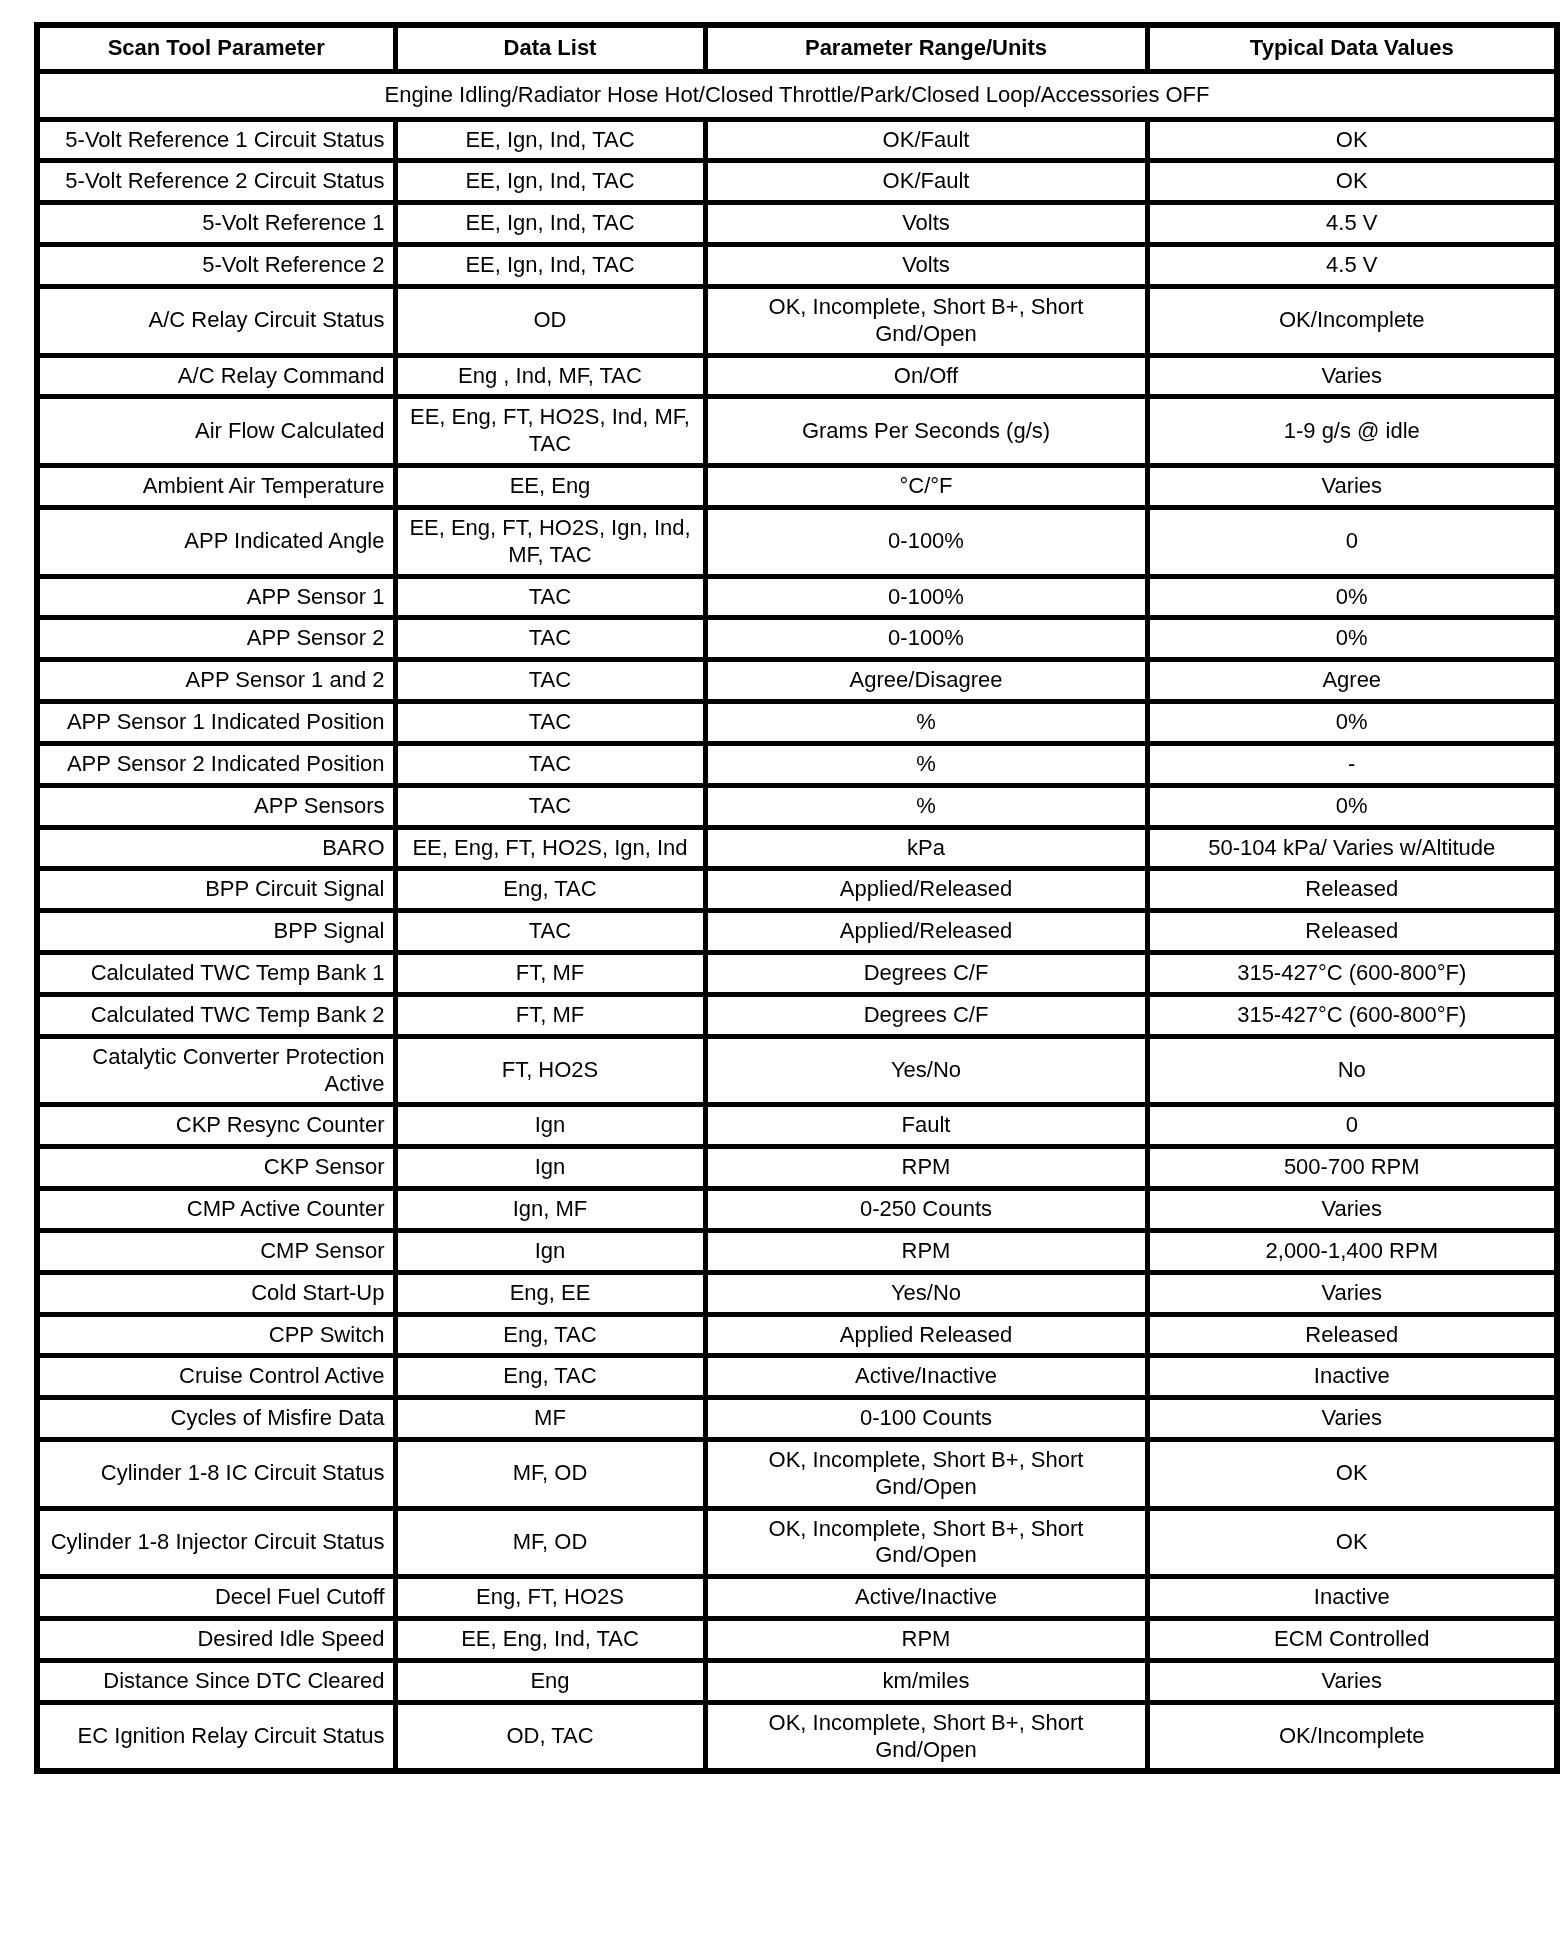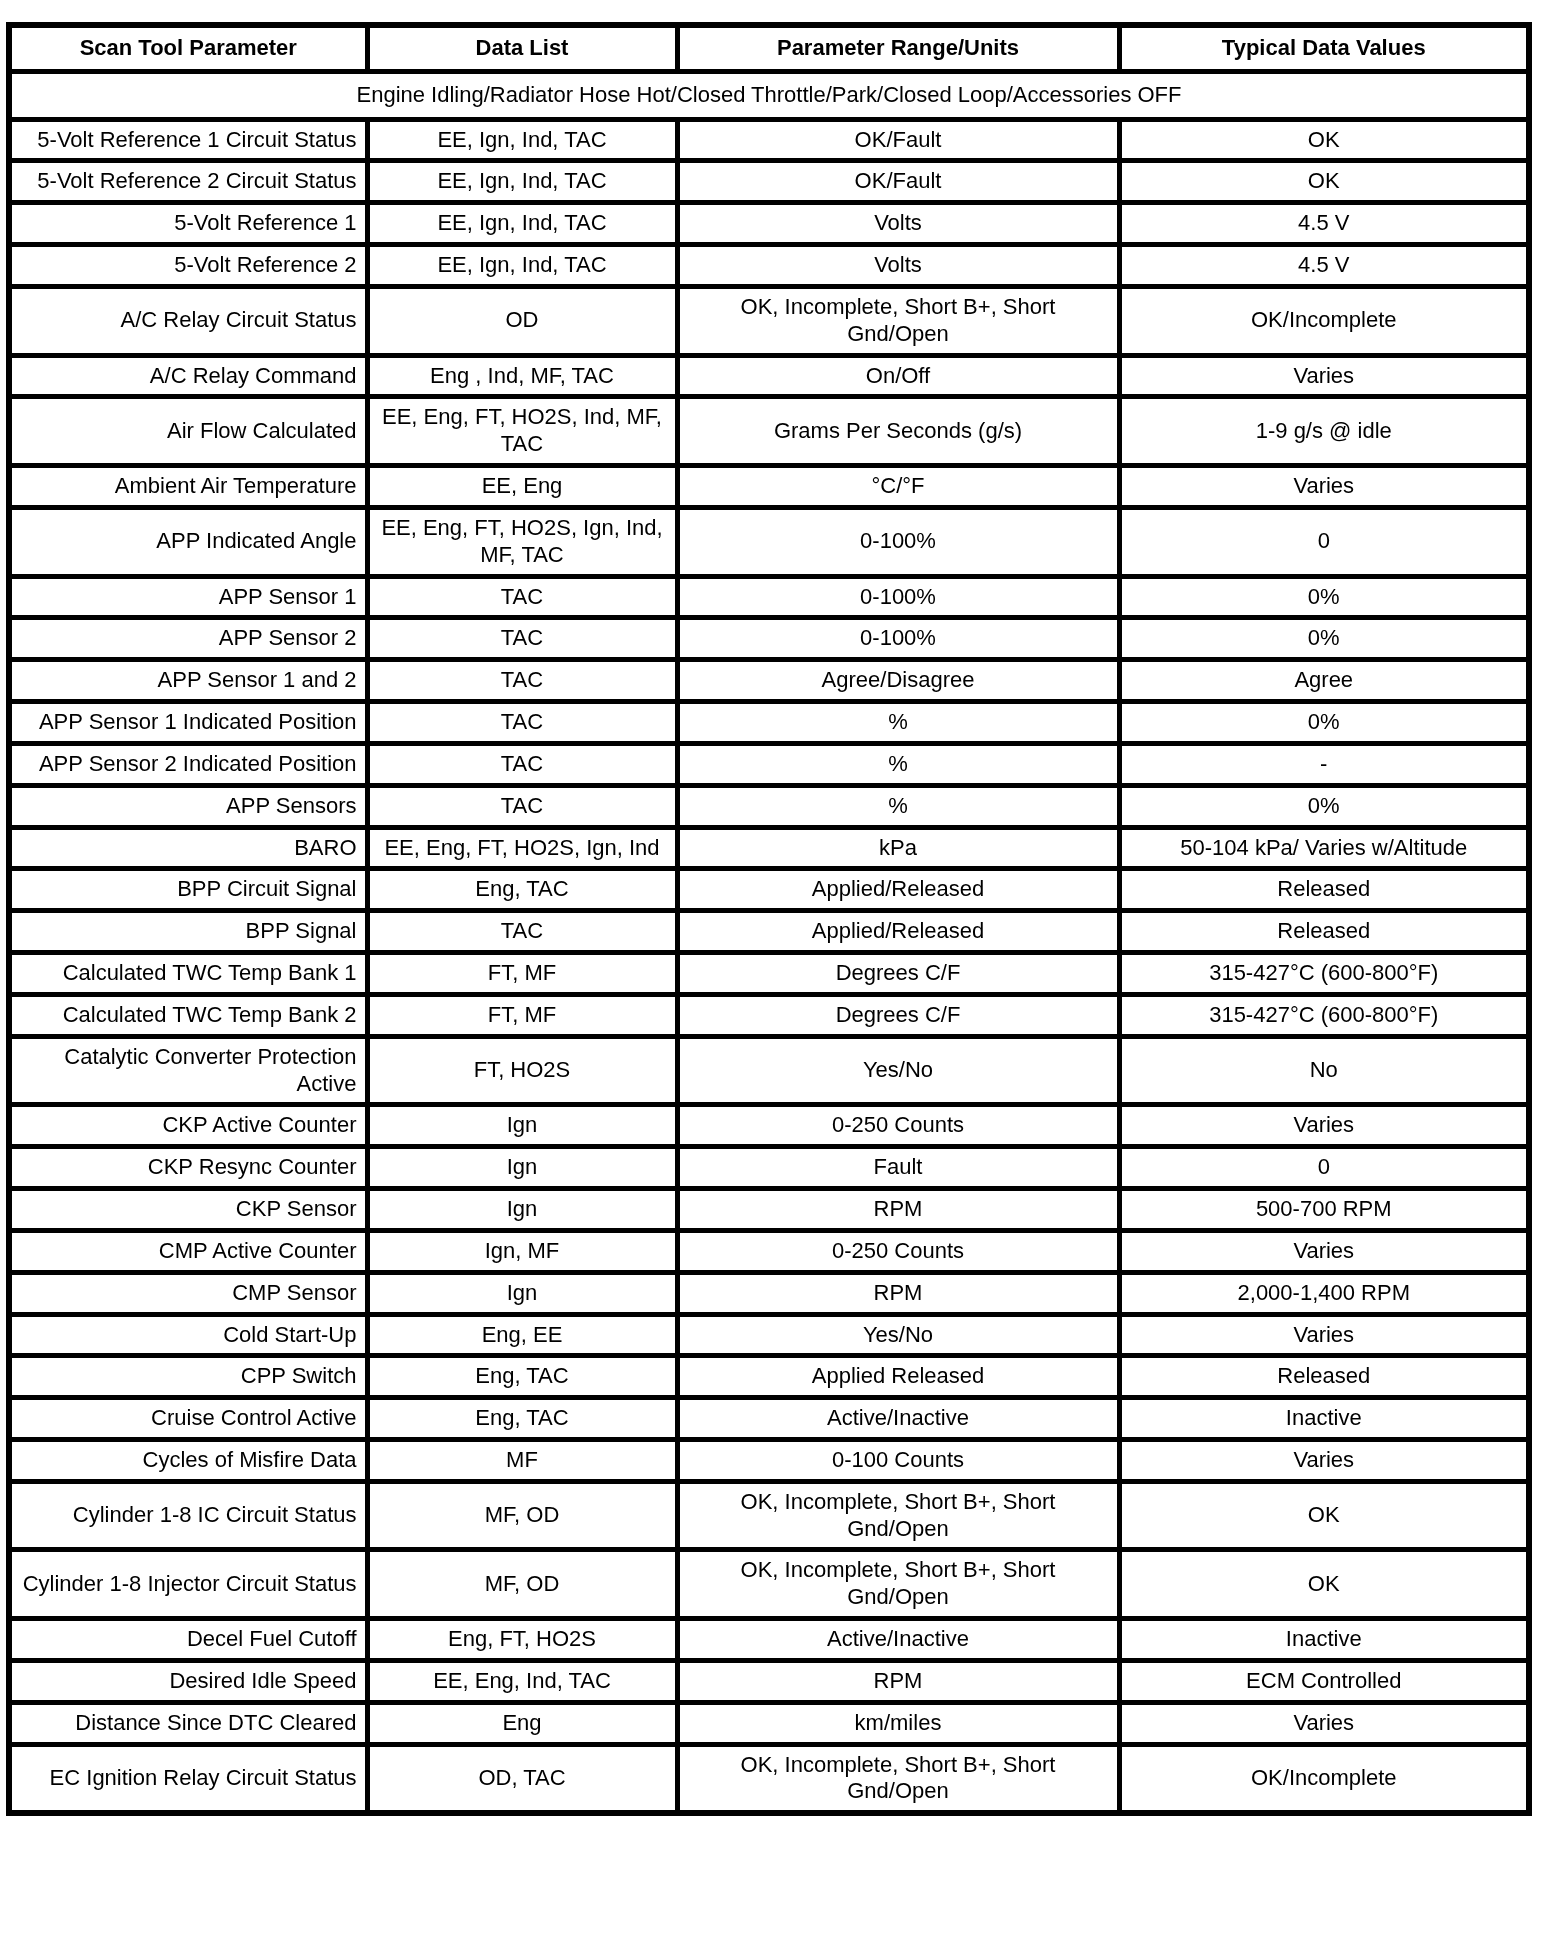--- a/index.html
+++ b/index.html
@@ -1,21 +1,21 @@
 <!DOCTYPE html>
 <html><head>
 <meta charset="utf-8">
 <style>
   html, body { margin: 0; padding: 0; background: #ffffff; }
   .page {
     width: 1508px;
     min-height: 1958px;
     background: #ffffff;
     box-sizing: border-box;
-    padding: 22px 0 18px 6px;
+    padding: 22px 0 18px 34px;
     font-family: "Liberation Sans", "DejaVu Sans", sans-serif;
     color: #000000;
   }
   table.scan-table {
     border-collapse: collapse;
     table-layout: fixed;
     width: 1520px;
     border: 6px solid #000000;
     font-size: 22px;
     line-height: 1.22;
@@ -183,26 +183,20 @@
     <td class="cell-range">Degrees C/F</td>
     <td class="cell-typical">315-427°C (600-800°F)</td>
   </tr>
         <tr>
     <td class="cell-param">Catalytic Converter Protection Active</td>
     <td class="cell-list">FT, HO2S</td>
     <td class="cell-range">Yes/No</td>
     <td class="cell-typical">No</td>
   </tr>
         <tr>
-    <td class="cell-param">CKP Active Counter</td>
-    <td class="cell-list">Ign</td>
-    <td class="cell-range">0-250 Counts</td>
-    <td class="cell-typical">Varies</td>
-  </tr>
-        <tr>
     <td class="cell-param">CKP Resync Counter</td>
     <td class="cell-list">Ign</td>
     <td class="cell-range">Fault</td>
     <td class="cell-typical">0</td>
   </tr>
         <tr>
     <td class="cell-param">CKP Sensor</td>
     <td class="cell-list">Ign</td>
     <td class="cell-range">RPM</td>
     <td class="cell-typical">500-700 RPM</td>

